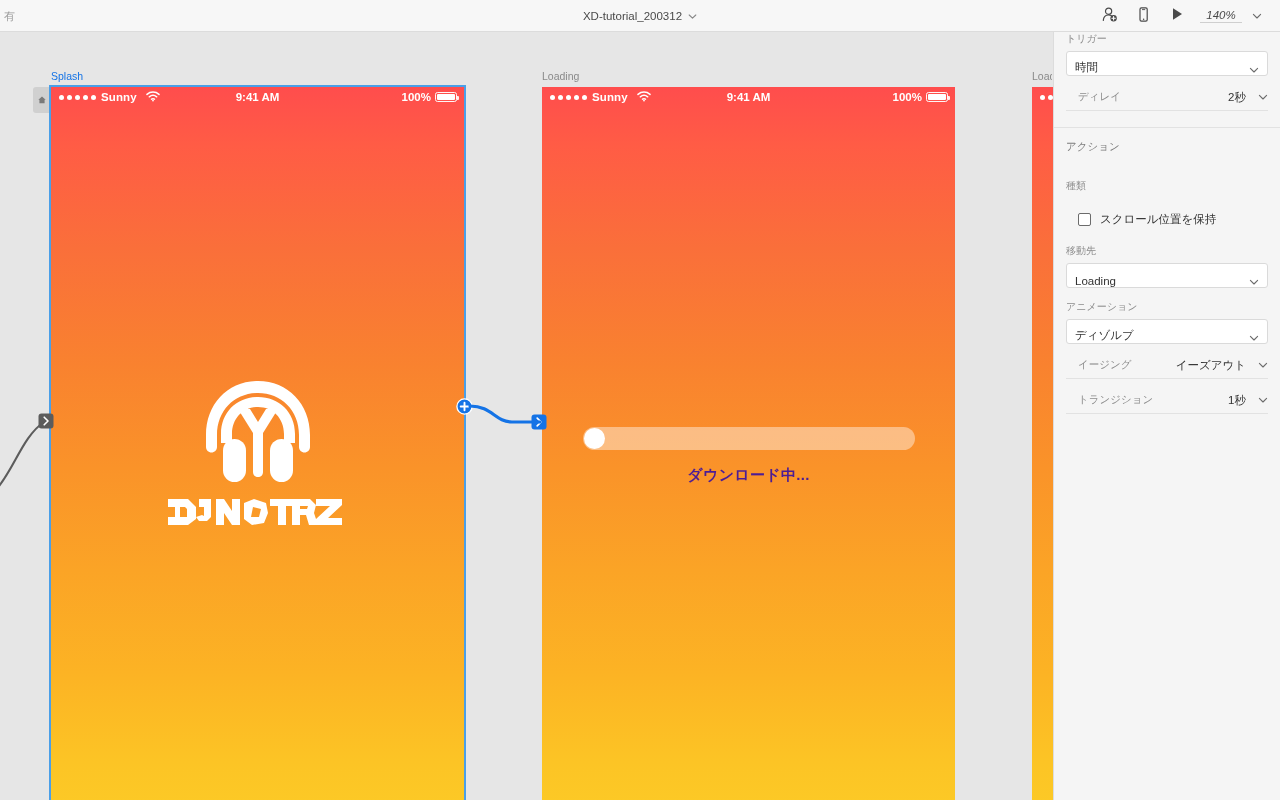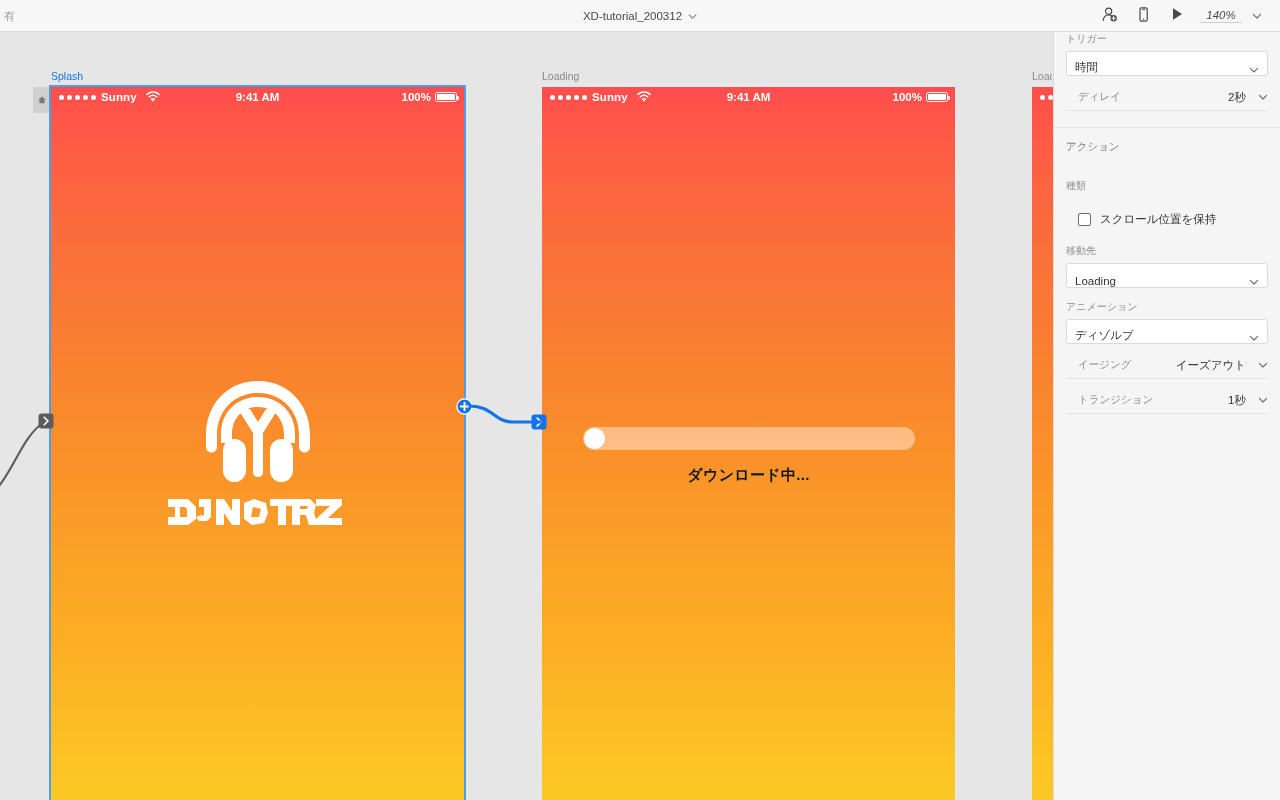--- a/index.html
+++ b/index.html
@@ -227,21 +227,21 @@
   }
   .progress-knob {
     position: absolute;
     left: 1px; top: 1px;
     width: 21px; height: 21px;
     border-radius: 50%;
     background: #ffffff;
   }
   .loading-text {
     margin-top: 16px;
-    color: #0f172a;
+    color: #4c1d95;
     font-size: 15px;
     font-weight: bold;
     letter-spacing: .3px;
   }
 
   
   .wire-layer {
     position: absolute;
     left: 0; top: 0;
     width: 1280px; height: 768px;

